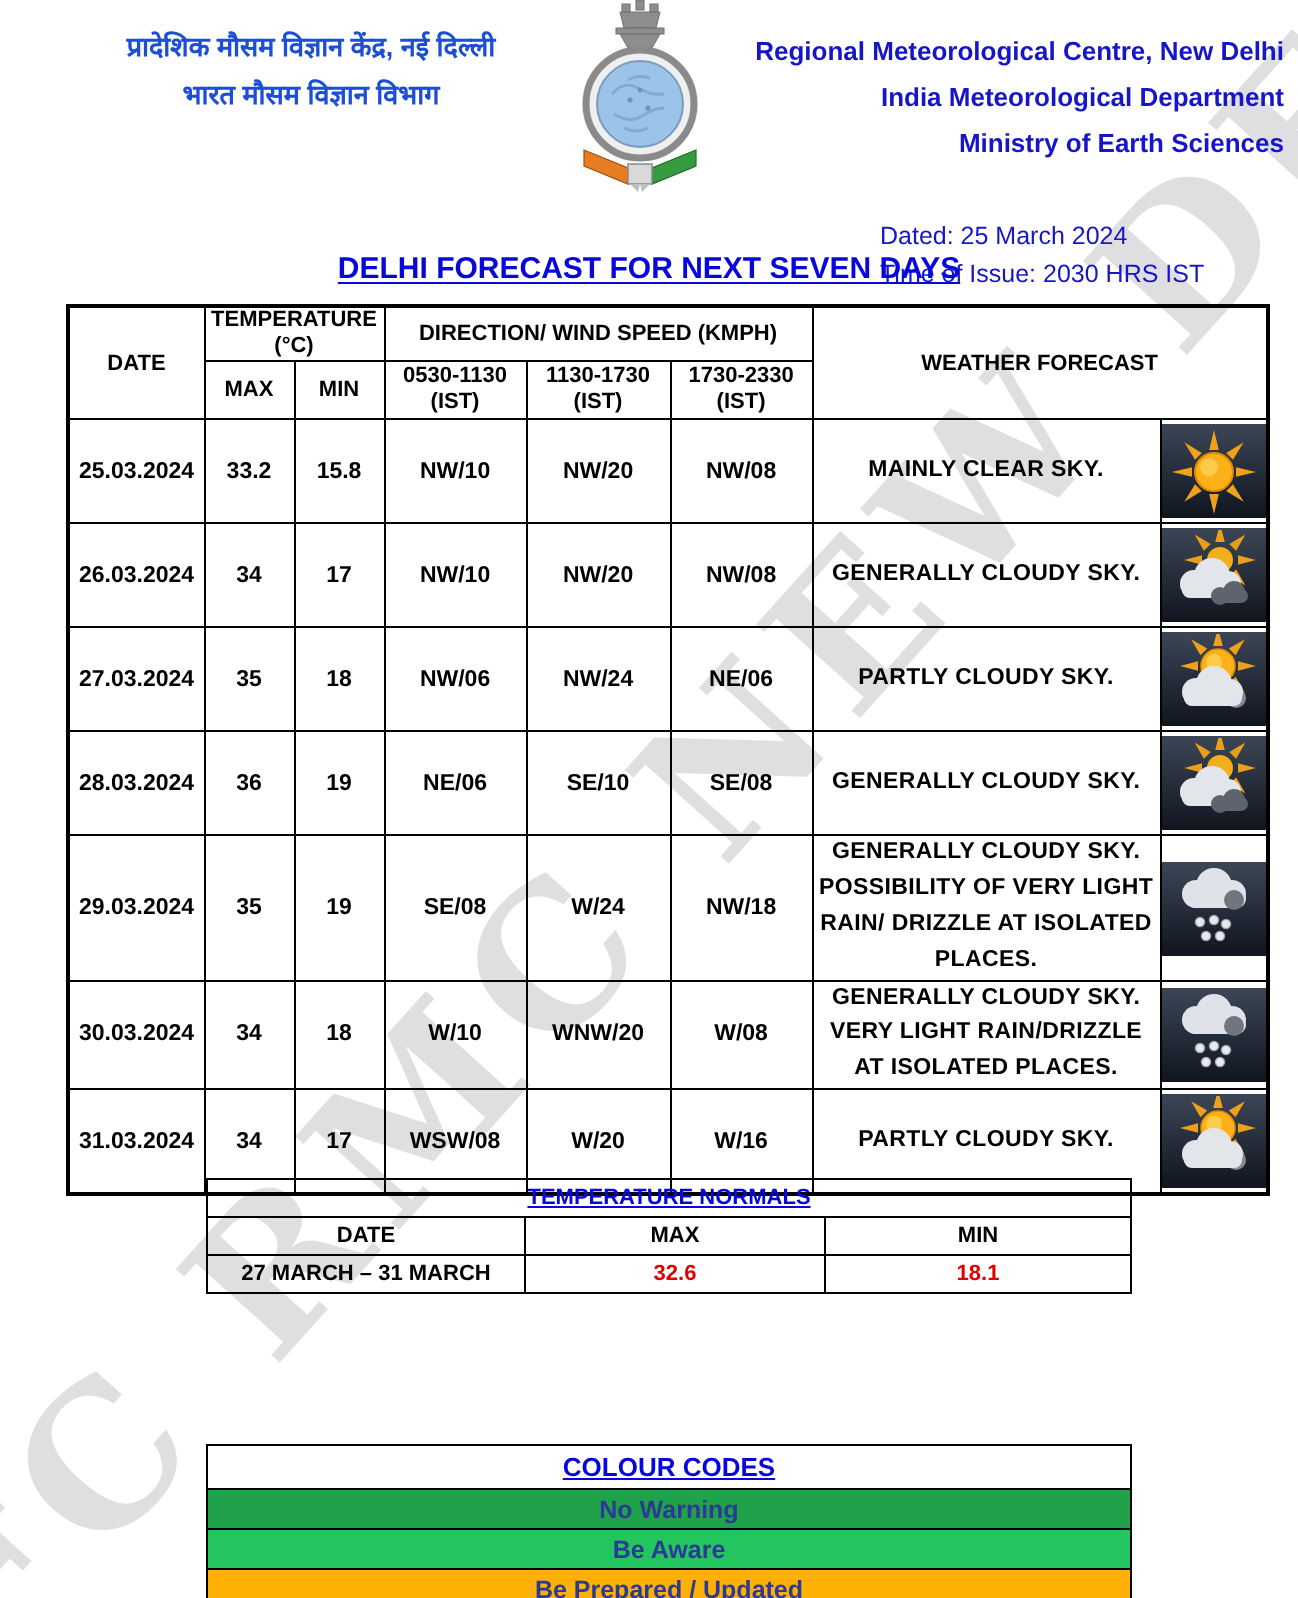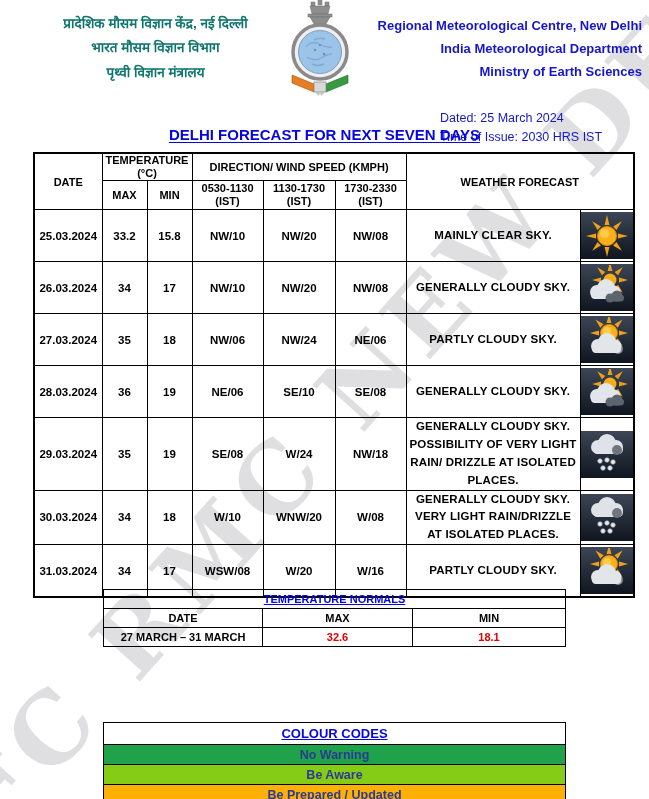--- a/index.html
+++ b/index.html
@@ -12,21 +12,21 @@
     position:absolute;left:-390px;top:390px;width:1400px;height:130px;
     transform:rotate(-48deg);transform-origin:center;
     font-family:"DejaVu Serif",serif;font-weight:bold;font-size:96px;
     letter-spacing:10px;color:rgba(174,174,180,0.40);
     white-space:nowrap;text-align:center;z-index:0;user-select:none;
   }
   .layer{position:relative;z-index:1;}
   
   .hindi-block{
     position:absolute;left:28px;top:12px;width:255px;text-align:center;
-    color:#0f766e;font-weight:bold;font-size:13.5px;line-height:1.8;
+    color:#1d4ed8;font-weight:bold;font-size:13.5px;line-height:1.8;
   }
   .logo-wrap{position:absolute;left:284px;top:0px;width:72px;height:96px;}
   .english-block{
     position:absolute;left:356px;top:15px;width:286px;text-align:right;
     color:#1616c8;font-weight:bold;font-size:13px;line-height:1.75;
   }
   .dated-block{
     position:absolute;left:440px;top:97px;color:#1616c8;font-weight:normal;
     font-size:12.5px;line-height:1.5;margin-top:12px;
   }
@@ -79,21 +79,20 @@
 </head>
 <body>
 
 <div class="watermark">RWFC RMC NEW DELHI</div>
 
 <div class="layer">
 
   <div class="hindi-block">
     <div>प्रादेशिक मौसम विज्ञान केंद्र, नई दिल्ली</div>
     <div>भारत मौसम विज्ञान विभाग</div>
-    <div>पृथ्वी विज्ञान मंत्रालय</div>
   </div>
 
   <div class="logo-wrap">
     <svg width="72" height="96" viewBox="0 0 72 96">
 
       <g fill="#8e8e8e" stroke="#6f6f6f" stroke-width="0.5">
         <rect x="34" y="0" width="4" height="5"></rect>
         <rect x="27" y="2" width="4" height="4"></rect>
         <rect x="41" y="2" width="4" height="4"></rect>
         <path d="M26,6 h20 l-2,8 h-16 z"></path>
@@ -416,21 +415,21 @@
     <thead>
       <tr>
           <td class="codes-title"><span>COLOUR CODES</span></td>
         </tr>
     </thead>
     <tbody id="codes-body">
         <tr class="code-row">
           <td style="background: rgb(31, 162, 74);">No Warning</td>
         </tr>
         <tr class="code-row">
-          <td style="background: #84cc16;">Be Aware</td>
+          <td style="background: #22c55e;">Be Aware</td>
         </tr>
         <tr class="code-row">
           <td style="background: rgb(255, 176, 5);">Be Prepared / Updated</td>
         </tr>
         <tr class="code-row">
           <td style="background: rgb(251, 0, 0);">Most Vigil / Take Action</td>
         </tr>
       </tbody>
   </table>
 

